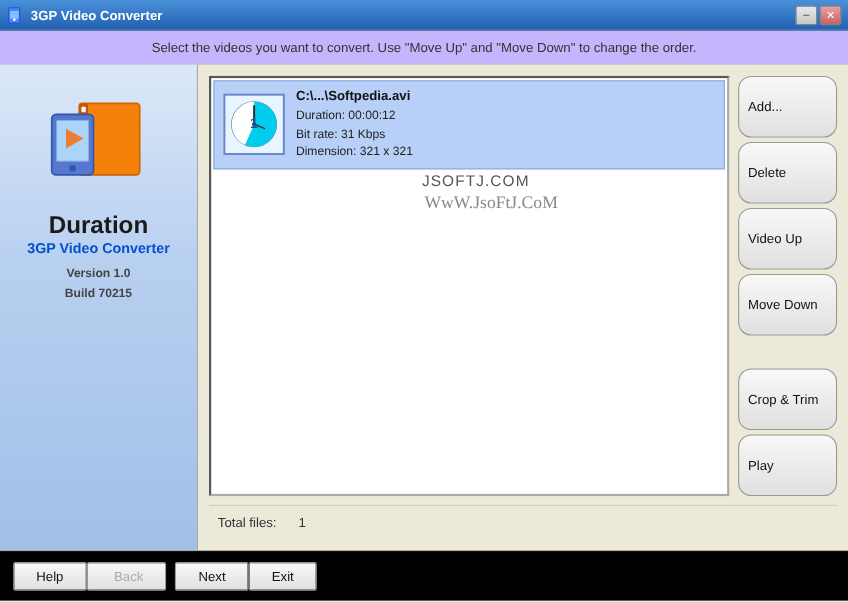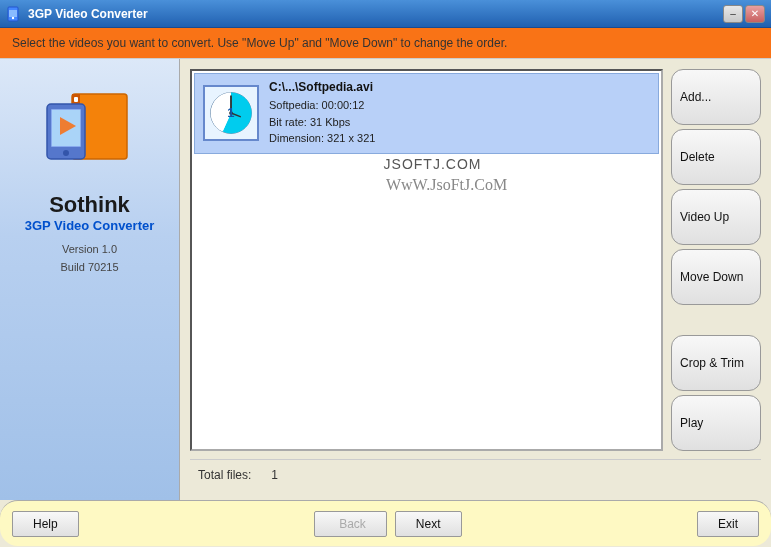--- a/index.html
+++ b/index.html
@@ -48,25 +48,26 @@
       display: flex;
       align-items: center;
       justify-content: center;
       font-size: 10px;
       color: #333;
     }
     .title-btn.close { background: linear-gradient(to bottom, #e8a0a0, #c86060); color: white; }
 
     
     .instruction-bar {
-      background: #f97316;
+      background: #c4b5fd;
       border-bottom: 1px solid #ccc;
       padding: 8px 12px;
       font-size: 12px;
       color: #333;
+      text-align: center;
     }
 
     
     .main-content {
       display: flex;
       height: calc(547px - 28px - 32px - 46px);
     }
 
     
     .sidebar {
@@ -93,20 +94,21 @@
       font-size: 13px;
       font-weight: bold;
       color: #0050cc;
     }
     .sidebar-version {
       margin-top: 8px;
       font-size: 11px;
       color: #444;
       text-align: center;
       line-height: 1.6;
+      font-weight: bold;
     }
 
     
     .right-area {
       flex: 1;
       display: flex;
       flex-direction: column;
       padding: 10px;
       gap: 8px;
     }
@@ -210,27 +212,25 @@
       color: #333;
       border-top: 1px solid #ccc;
     }
     .total-label {
       margin-right: 20px;
     }
 
     
     .bottom-nav {
       height: 46px;
-      background: #fef9c3;
+      background: #000000;
       border-top: 1px solid #aaa;
       display: flex;
       align-items: center;
-      justify-content: space-between;
       padding: 0 12px;
-      border-radius: 18px;
     }
     .bottom-left { display: flex; gap: 8px; }
     .bottom-center { display: flex; gap: 8px; }
     .bottom-right { display: flex; gap: 8px; }
 
     .nav-btn {
       padding: 5px 20px;
       background: linear-gradient(to bottom, #f8f8f8, #e0e0e0);
       border: 1px solid #999;
       border-radius: 2px;
@@ -291,21 +291,21 @@
 
         <rect x="5" y="25" width="38" height="55" rx="4" fill="#5577cc" stroke="#3355aa" stroke-width="1.5"></rect>
         <rect x="9" y="30" width="30" height="38" rx="1" fill="#88aaee"></rect>
         <circle cx="24" cy="74" r="3" fill="#3355aa"></circle>
 
         <rect x="10" y="31" width="28" height="36" fill="#aad4f8"></rect>
         <polygon points="18,38 18,56 34,47" fill="#ff6600" opacity="0.8"></polygon>
       </svg>
     </div>
     <div class="sidebar-brand">
-      <div class="sidebar-brand-name">Sothink</div>
+      <div class="sidebar-brand-name">Duration</div>
       <div class="sidebar-brand-product">3GP Video Converter</div>
     </div>
     <div class="sidebar-version">
       <div>Version  1.0</div>
       <div>Build  70215</div>
     </div>
   </div>
 
   <div class="right-area">
     <div class="content-row">
@@ -327,21 +327,21 @@
               <circle cx="28" cy="28" r="2" fill="#333"></circle>
 
               <line x1="28" y1="28" x2="28" y2="10" stroke="#333" stroke-width="2" stroke-linecap="round"></line>
               <line x1="28" y1="28" x2="38" y2="32" stroke="#333" stroke-width="1.5" stroke-linecap="round"></line>
 
               <text x="24" y="32" font-size="14" font-weight="bold" fill="#1155aa">1</text>
             </svg>
           </div>
           <div class="file-item-info">
             <div class="file-item-name">C:\...\Softpedia.avi</div>
-            <div class="file-item-detail">Softpedia: 00:00:12</div>
+            <div class="file-item-detail">Duration: 00:00:12</div>
             <div class="file-item-detail">Bit rate: 31 Kbps</div>
             <div class="file-item-detail">Dimension: 321 x 321</div>
           </div>
         </div>
 
         <div class="watermark-area">
           <div class="watermark-text">JSOFTJ.COM</div>
           <div class="watermark-url">WwW.JsoFtJ.CoM</div>
         </div>
       </div>

